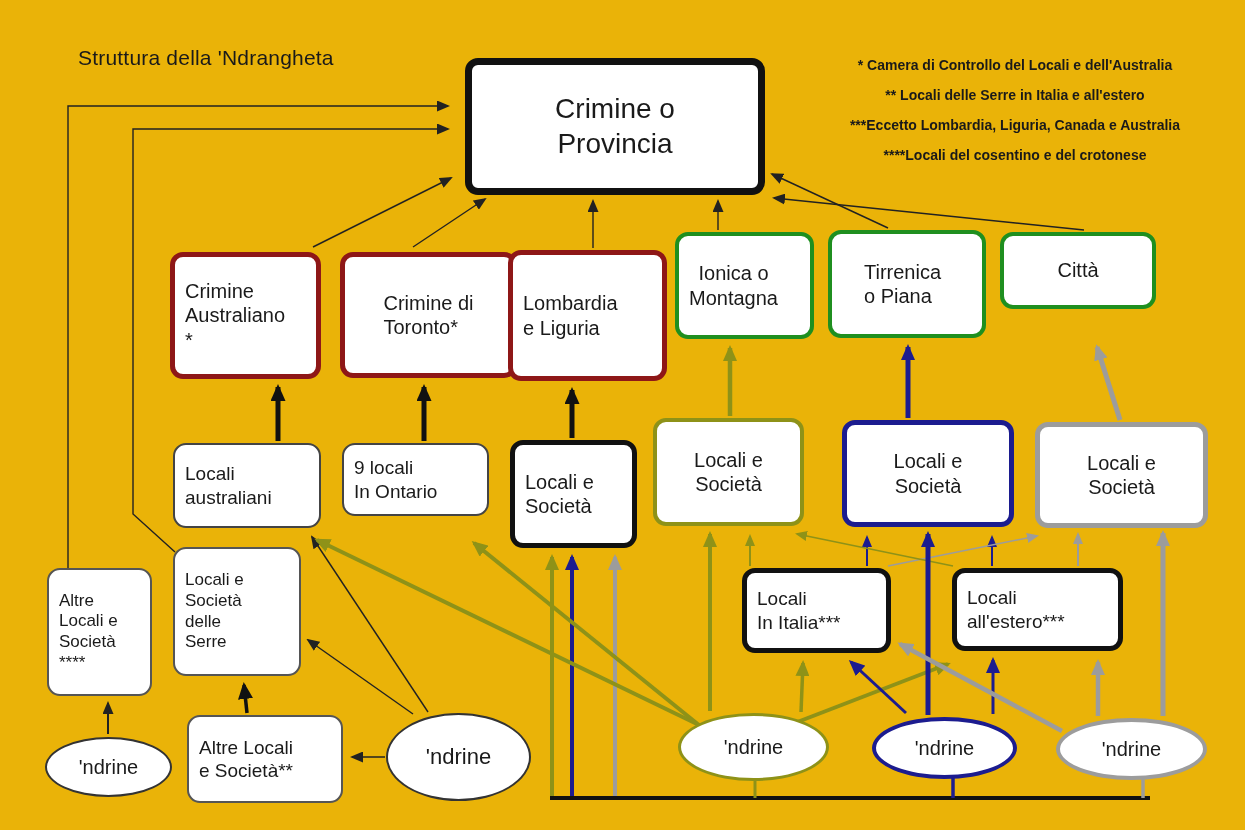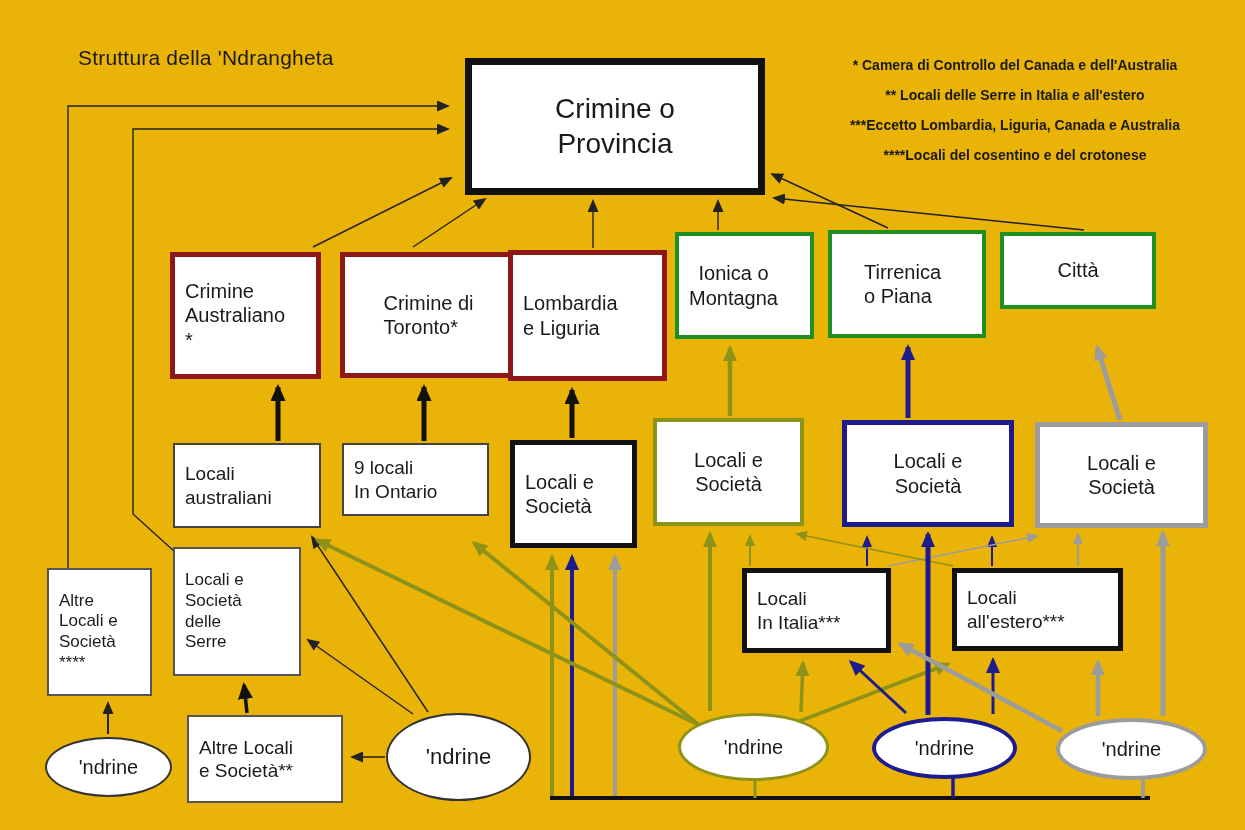--- a/index.html
+++ b/index.html
@@ -4,21 +4,21 @@
 <style>
   html,body{margin:0;padding:0;background:#ffffff;}
   #canvas{
     position:relative;width:1245px;height:830px;background:#eab308;overflow:hidden;
     font-family:"Liberation Sans",sans-serif;color:#1a1a1a;
   }
   #wires{position:absolute;left:0;top:0;width:1245px;height:830px;}
   .n{
     position:absolute;box-sizing:border-box;background:#fff;
     display:flex;align-items:center;white-space:pre-line;
-    line-height:1.22;color:#1a1a1a;
+    line-height:1.22;color:#1a1a1a;border-radius:13px;
   }
   .n span{display:block;}
   .pad{padding-left:10px;}
   .ell{border-radius:50%;justify-content:center;text-align:center;}
 
   #title{position:absolute;left:78px;top:46px;font-size:21px;letter-spacing:.2px;background:transparent;}
   #footnotes{
     position:absolute;left:790px;top:50px;width:450px;text-align:center;
     font-size:14px;font-weight:700;line-height:30px;background:transparent;
   }
@@ -137,21 +137,21 @@
     <line x1="993" y1="714" x2="993" y2="660" stroke="#1c1c8f" stroke-width="3" marker-end="url(#mk-navy-lg)"></line>
 
     <line x1="1163" y1="716" x2="1163" y2="533" stroke="#9c9c9c" stroke-width="5" marker-end="url(#mk-gray-lg)"></line>
     <line x1="1098" y1="716" x2="1098" y2="662" stroke="#9c9c9c" stroke-width="4.5" marker-end="url(#mk-gray-lg)"></line>
     <line x1="1062" y1="731" x2="900" y2="644" stroke="#9c9c9c" stroke-width="4.5" marker-end="url(#mk-gray-lg)"></line>
   </svg>
 
   <div id="title">Struttura della 'Ndrangheta</div>
 
   <div id="footnotes">
-    <div>* Camera di Controllo del Canada e dell'Australia</div>
+    <div>* Camera di Controllo del Locali e dell'Australia</div>
     <div>** Locali delle Serre in Italia e all'estero</div>
     <div>***Eccetto Lombardia, Liguria, Canada e Australia</div>
     <div>****Locali del cosentino e del crotonese</div>
   </div>
 
   <div class="n" id="crimine"><span>Crimine o
 Provincia</span></div>
 
   <div class="n pad" id="c-austr"><span>Crimine
 Australiano

